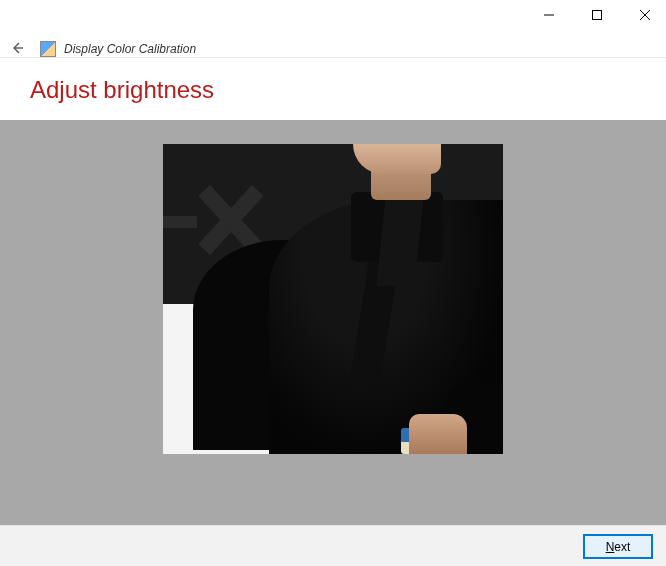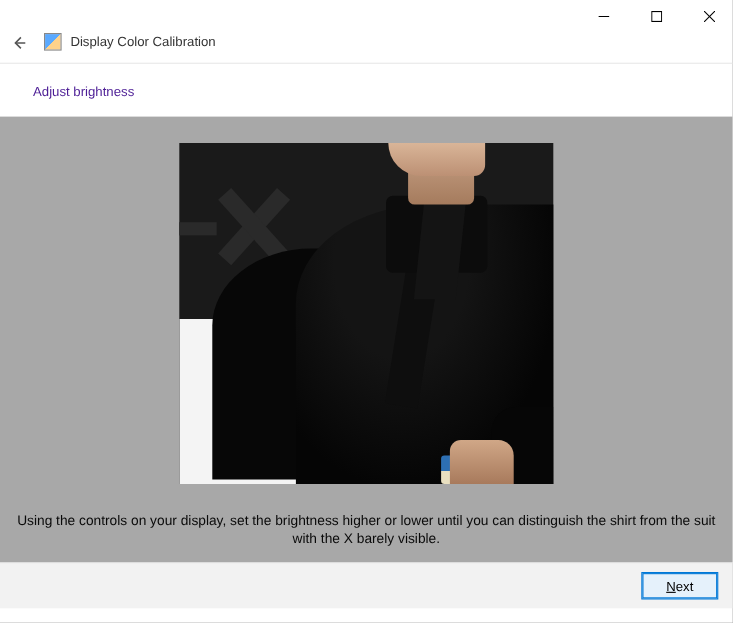--- a/index.html
+++ b/index.html
@@ -23,40 +23,41 @@
     }
     .titlebar .ctl {
       width: 30px; height: 24px;
       display: flex; align-items: center; justify-content: center;
       font-size: 13px;
       color: #000;
     }
     .headerbar {
       height: 28px;
       display: flex;
-      align-items: flex-start;
+      align-items: flex-end;
       padding: 0 8px;
       border-bottom: 1px solid #e8e8e8;
       gap: 14px;
+      font-style: italic;
     }
     .back-btn {
       width: 18px; height: 18px;
       display: flex; align-items: center; justify-content: center;
       color: #333;
     }
     .app-icon {
       width: 16px; height: 16px;
       display: inline-block;
       background: linear-gradient(135deg,#5aa9ff 0 50%,#ffd28a 50% 100%);
       border: 1px solid #888;
     }
     .app-title-wrap { display:flex; align-items:center; gap:8px; }
     .app-title { color: #333; font-size: 12px; }
     .content-top { padding: 18px 0 16px 30px; }
-    .page-heading { color: #4c1d95; font-size: 12px; font-weight: 400; }
+    .page-heading { color: #b91c1c; font-size: 24px; font-weight: 400; }
     .image-area {
       background: #a8a8a8;
       width: 100%;
       height: 405px;
       display: flex;
       flex-direction: column;
       align-items: center;
       position: relative;
     }
     .photo-frame {
@@ -213,18 +214,17 @@
     <div class="torso"></div>
     <div class="lapel"></div>
     <div class="collar"></div>
     <div class="shirt-v"></div>
     <div class="neck"></div>
     <div class="jaw"></div>
     <div class="sleeve"></div>
     <div class="pen-cap"></div>
     <div class="hand"></div>
   </div>
-  <div class="instruction">Using the controls on your display, set the brightness higher or lower until you can distinguish the shirt from the suit with the X barely visible.</div>
 </div>
 
 <div class="footer">
   <button class="btn primary"><span class="ul">N</span>ext</button>
 </div>
 
 </body></html>

